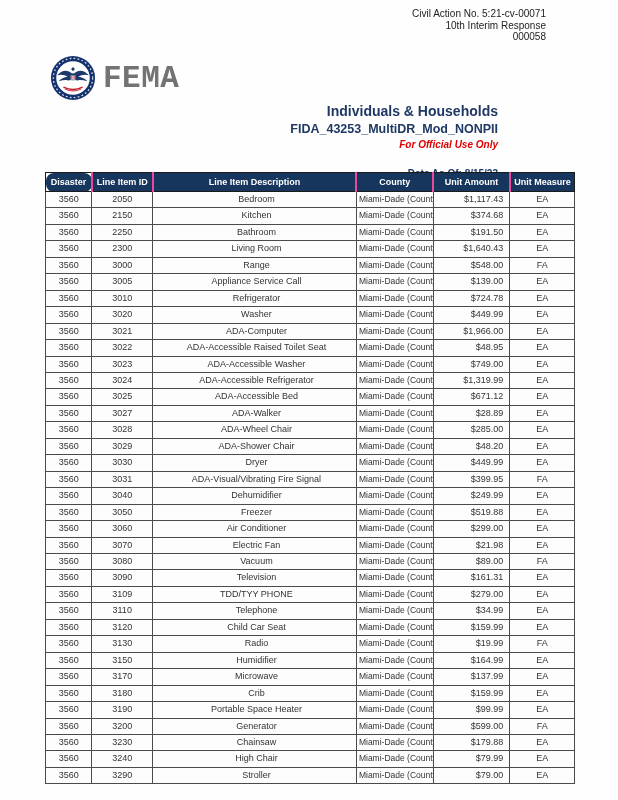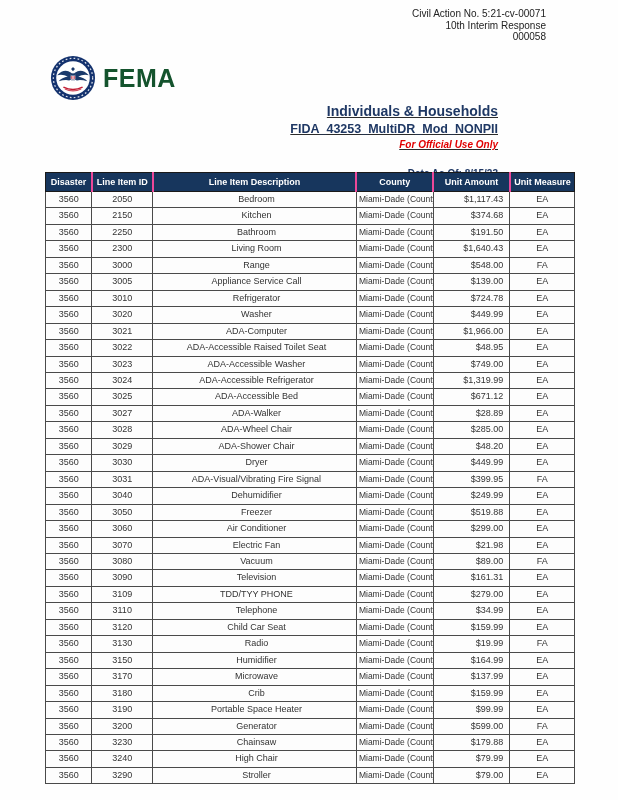--- a/index.html
+++ b/index.html
@@ -28,35 +28,34 @@
   .logo {
     position: absolute;
     top: 55px;
     left: 50px;
     display: flex;
     align-items: center;
     gap: 7px;
   }
   .logo svg { display: block; }
   .fema-word {
-    font-family: Liberation Sans, sans-serif;
+    font-family: Liberation Mono, monospace;
     font-weight: bold;
-    font-size: 25px;
-    color: #14532d;
+    font-size: 31px;
+    color: #737373;
     letter-spacing: 0.5px;
     line-height: 1;
   }
 
   
   .title-block {
     position: absolute;
     top: 103px;
     right: 120px;
     text-align: right;
-    text-decoration: underline;
   }
   .title-block .t1 { font-size: 14px;   font-weight: bold; color: #1f3864; margin-bottom: 3px; }
   .title-block .t2 { font-size: 12.5px; font-weight: bold; color: #1f3864; margin-bottom: 3px; }
   .title-block .t3 { font-size: 10px;   font-weight: bold; font-style: italic; color: #e00000; margin-bottom: 18px; }
   .title-block .t4 { font-size: 10px;   font-weight: bold; color: #1f3864; }
 
   
   .table-wrap {
     position: absolute;
     top: 172px;
@@ -81,21 +80,21 @@
     font-size: 9px;
     font-weight: bold;
     height: 19px;
     text-align: center;
     vertical-align: middle;
     border-left: 2px solid #ec4899;
     border-bottom: 1.5px solid #1a1a1a;
     overflow: hidden;
     white-space: nowrap;
   }
-  thead th:first-child { border-left: none; }
+  thead th:first-child { border-left: none; border-radius: 8px; }
   tbody td {
     font-size: 9px;
     color: #333;
     height: 15.45px;
     line-height: 15.45px;
     border: 1px solid #4a4a4a;
     vertical-align: middle;
     overflow: hidden;
     white-space: nowrap;
     background: #fdfdfd;

